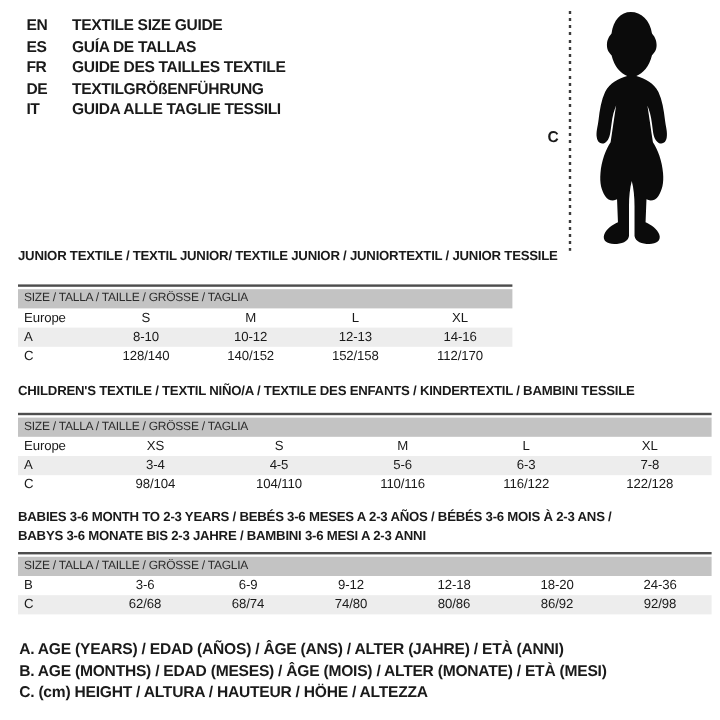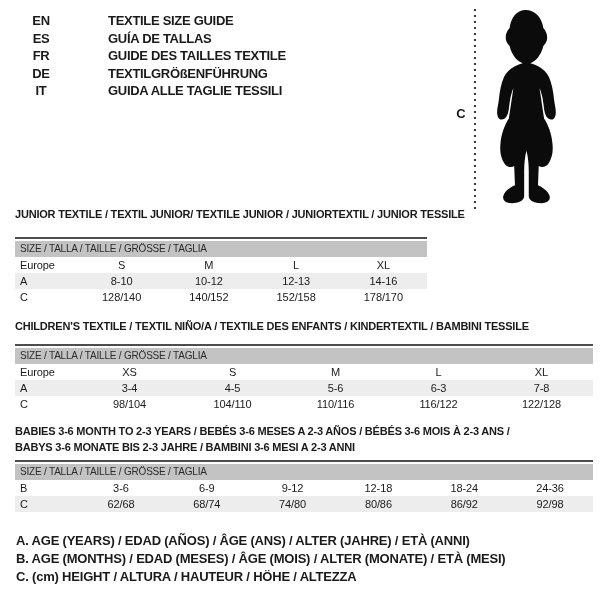--- a/index.html
+++ b/index.html
@@ -2,22 +2,22 @@
 <html><head>
 <meta charset="utf-8">
 <style>
   html,body{margin:0;padding:0;background:#fff;}
   body{width:600px;height:600px;font-family:"Liberation Sans",sans-serif;color:#1a1a1a;}
   #app{position:relative;width:600px;height:600px;background:#fff;overflow:hidden;}
 
   
   .lang-block{position:absolute;left:22px;top:12px;}
   .lang-row{display:flex;font-weight:bold;font-size:13px;line-height:17.5px;letter-spacing:-0.3px;}
-  .lang-code{width:38px;flex:0 0 38px;text-align:center;}
-  .lang-label{white-space:nowrap;margin-left:48px;}
+  .lang-code{width:38px;flex:0 0 38px;}
+  .lang-label{white-space:nowrap;}
 
   
   .fig-c-label{position:absolute;left:453px;top:106px;width:16px;text-align:center;
                font-weight:bold;font-size:13px;}
   .dotted-line{position:absolute;left:474px;top:9px;width:2px;height:200px;
                background-image:repeating-linear-gradient(to bottom,#3c3c3c 0 2.5px,transparent 2.5px 6px);}
   .baby-svg{position:absolute;left:482px;top:8px;}
 
   
   .section-title{position:absolute;font-weight:bold;font-size:11px;line-height:16px;
@@ -99,21 +99,21 @@
           <span class="size-cell">8-10</span>
           <span class="size-cell">10-12</span>
           <span class="size-cell">12-13</span>
           <span class="size-cell">14-16</span>
         </div>
         <div class="size-row">
           <span class="row-label">C</span>
           <span class="size-cell">128/140</span>
           <span class="size-cell">140/152</span>
           <span class="size-cell">152/158</span>
-          <span class="size-cell">178/170</span>
+          <span class="size-cell">112/170</span>
         </div>
       </div>
       <div class="section-title" style="left: 15px; top: 318px;">
         <div class="title-line">CHILDREN'S TEXTILE / TEXTIL NIÑO/A / TEXTILE DES ENFANTS / KINDERTEXTIL / BAMBINI TESSILE</div>
       </div>
       <div class="size-table" style="left: 15px; top: 344px; width: 578px;">
         <div class="size-bar">SIZE / TALLA / TAILLE / GRÖSSE / TAGLIA</div>
         <div class="size-row">
           <span class="row-label">Europe</span>
           <span class="size-cell">XS</span>
@@ -144,21 +144,21 @@
         <div class="title-line">BABYS 3-6 MONATE BIS 2-3 JAHRE / BAMBINI 3-6 MESI A 2-3 ANNI</div>
       </div>
       <div class="size-table" style="left: 15px; top: 460px; width: 578px;">
         <div class="size-bar">SIZE / TALLA / TAILLE / GRÖSSE / TAGLIA</div>
         <div class="size-row">
           <span class="row-label">B</span>
           <span class="size-cell">3-6</span>
           <span class="size-cell">6-9</span>
           <span class="size-cell">9-12</span>
           <span class="size-cell">12-18</span>
-          <span class="size-cell">18-24</span>
+          <span class="size-cell">18-20</span>
           <span class="size-cell">24-36</span>
         </div>
         <div class="size-row shaded">
           <span class="row-label">C</span>
           <span class="size-cell">62/68</span>
           <span class="size-cell">68/74</span>
           <span class="size-cell">74/80</span>
           <span class="size-cell">80/86</span>
           <span class="size-cell">86/92</span>
           <span class="size-cell">92/98</span>

